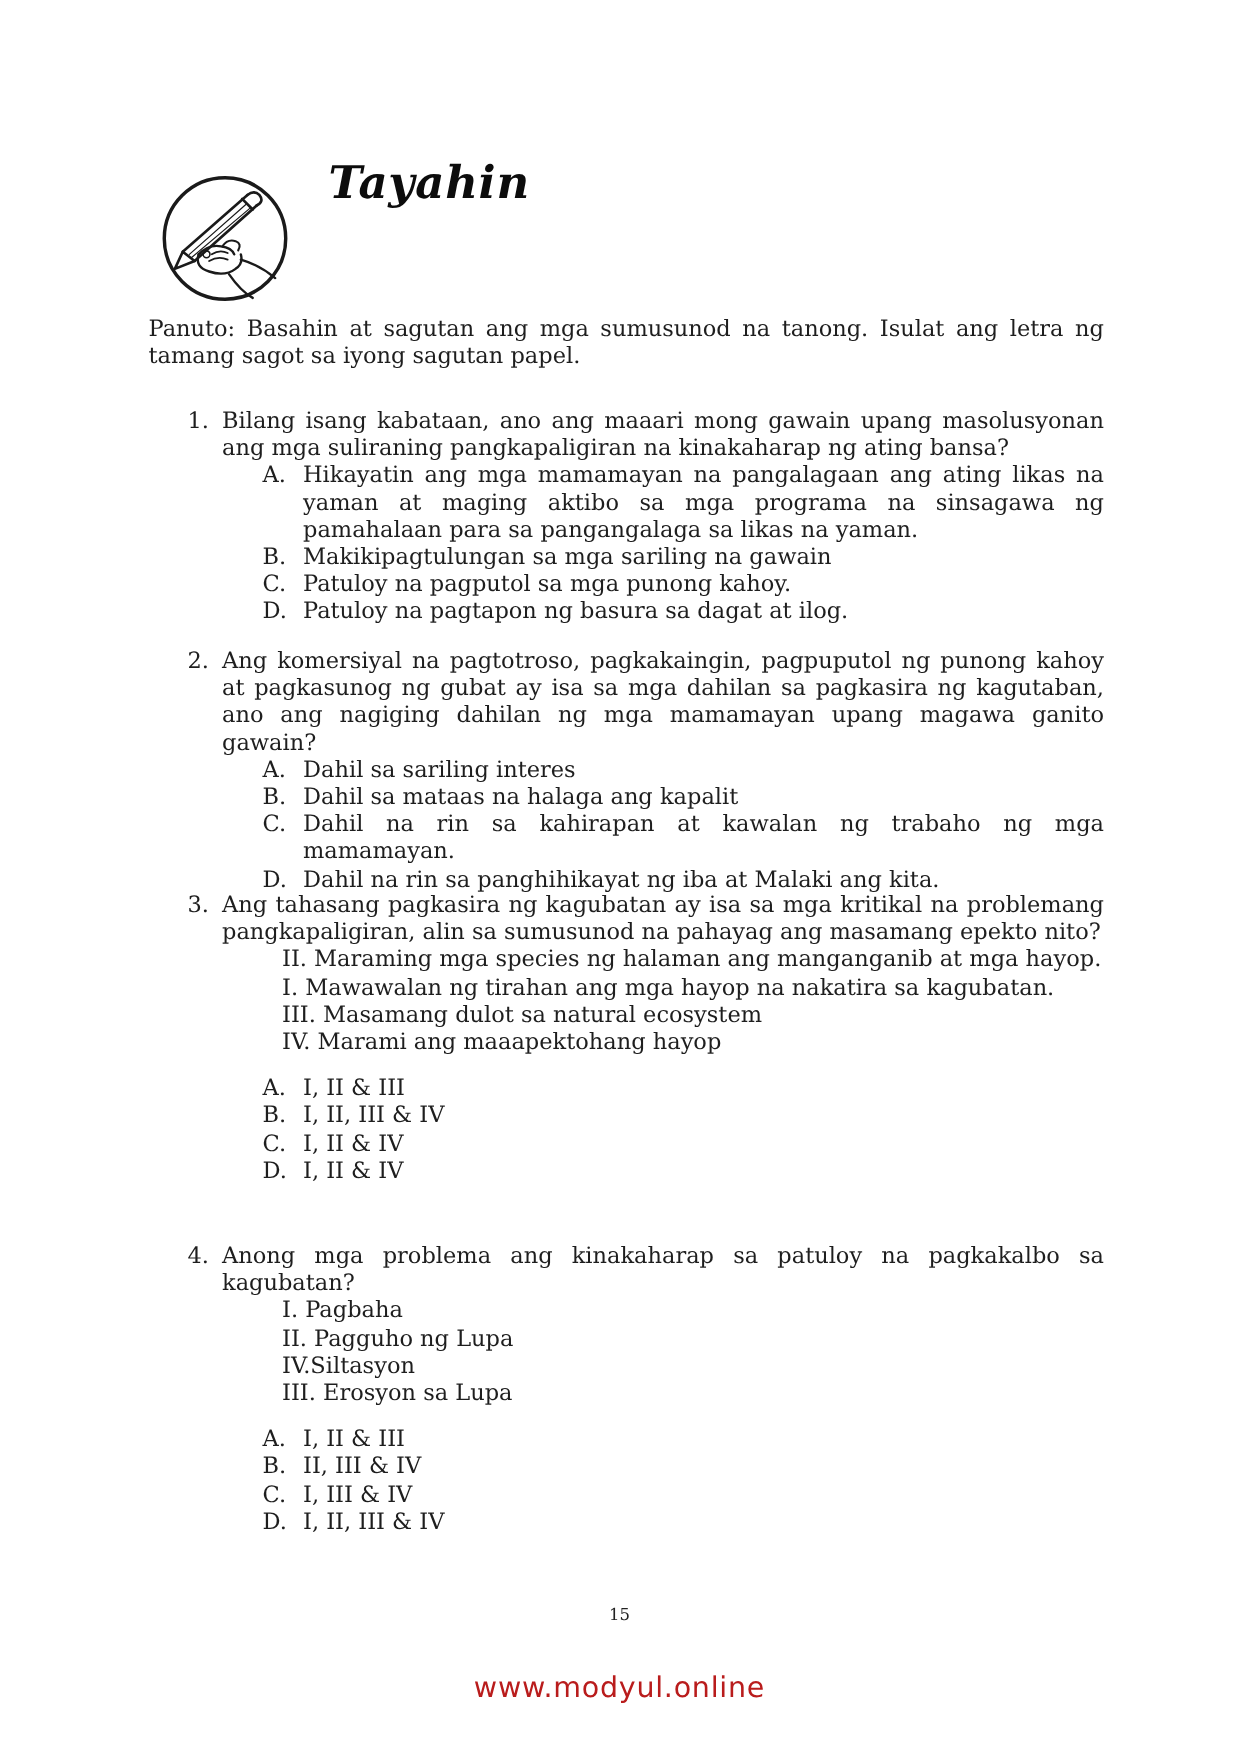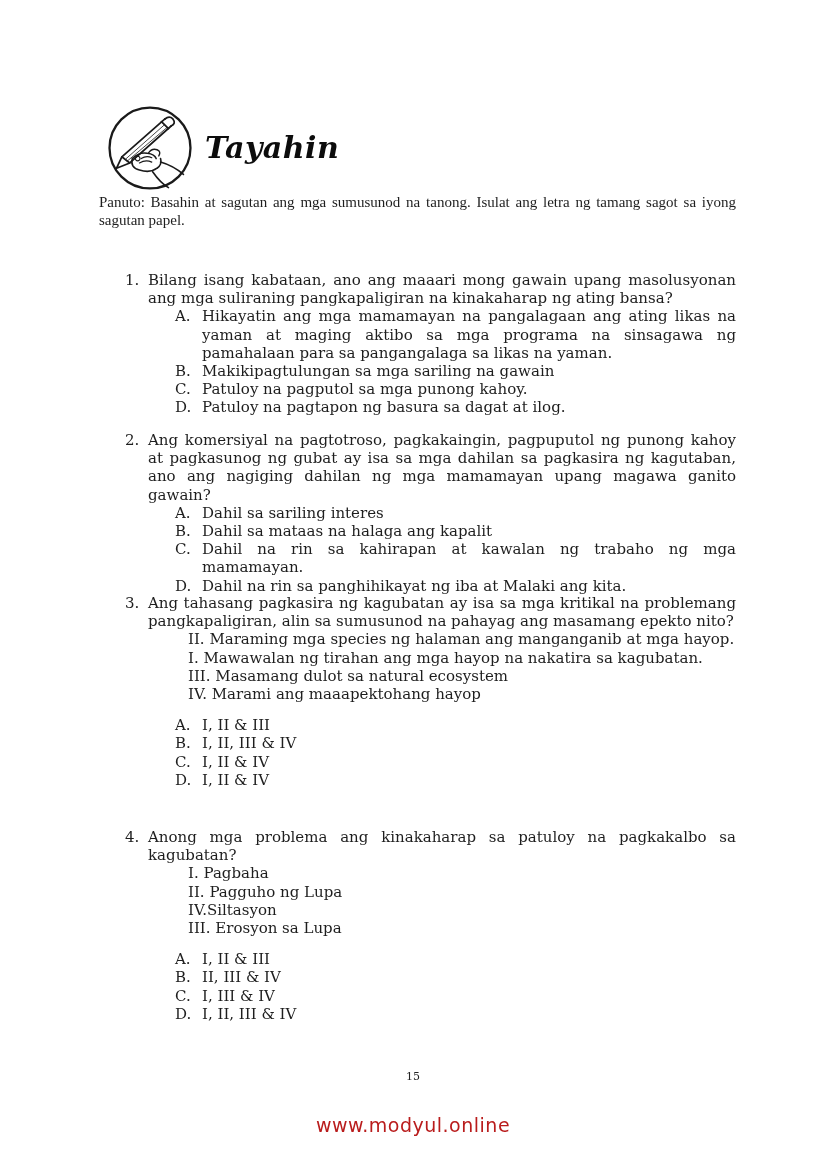--- a/index.html
+++ b/index.html
@@ -7,32 +7,31 @@
     width: 826px; height: 1169px;
     background: #ffffff;
     position: relative;
     overflow: hidden;
     font-family: "DejaVu Serif", serif;
     color: #1e1e1e;
     font-size: 15px;
     line-height: 18.2px;
   }
   .header {
-    position: absolute; top: 103px; left: 106px;
-    display: flex; align-items: center; gap: 11px;
+    position: absolute; top: 114px; left: 106px;
+    display: flex; align-items: flex-start; gap: 25px;
   }
   .icon-wrap svg { width: 88px; height: 90px; display: block; }
   .page-title {
     font-size: 30px; font-weight: bold; font-style: italic;
     color: #0c0c0c; letter-spacing: 0.5px;
   }
   .instructions {
-    position: absolute; top: 193px; left: 99px; width: 637px;
+    position: absolute; top: 210px; left: 99px; width: 637px;
     text-align: justify;
-    font-family: Liberation Serif, serif;
   }
   .question { position: absolute; left: 99px; width: 637px; }
   #q0 { top: 271px; }
   #q1 { top: 431px; }
   #q2 { top: 594px; }
   #q3 { top: 828px; }
   .q-num { position: absolute; left: 26px; top: 0; }
   .q-text { padding-left: 49px; text-align: justify; }
   .choices { margin: 0; }
   .choices.after-subs { margin-top: 13px; }

